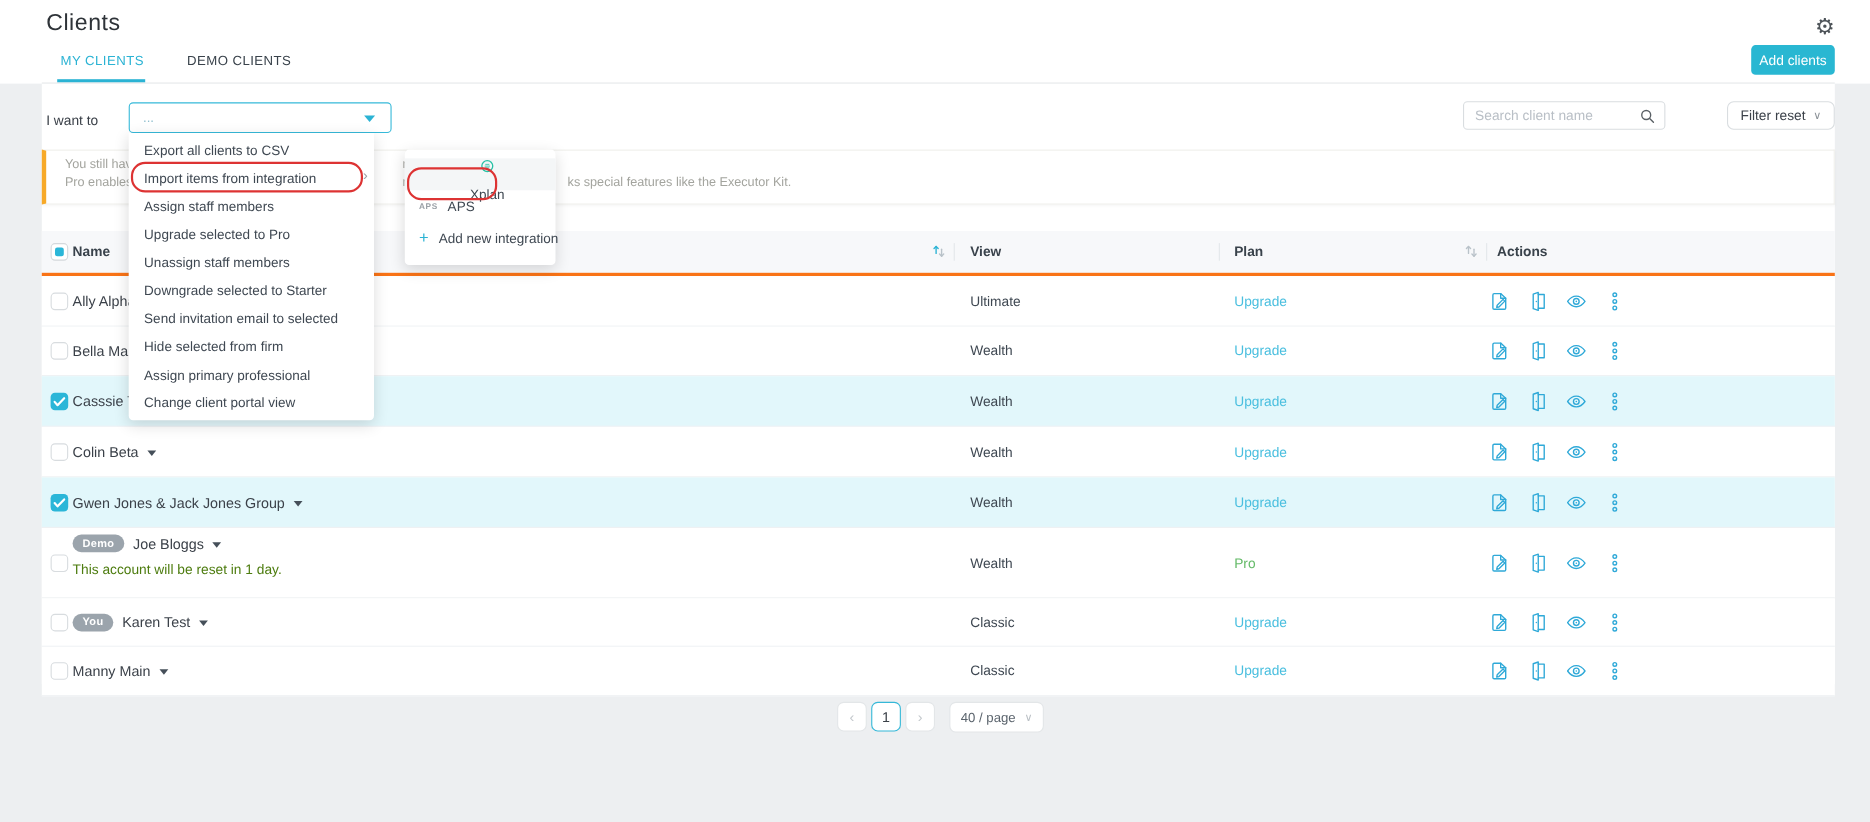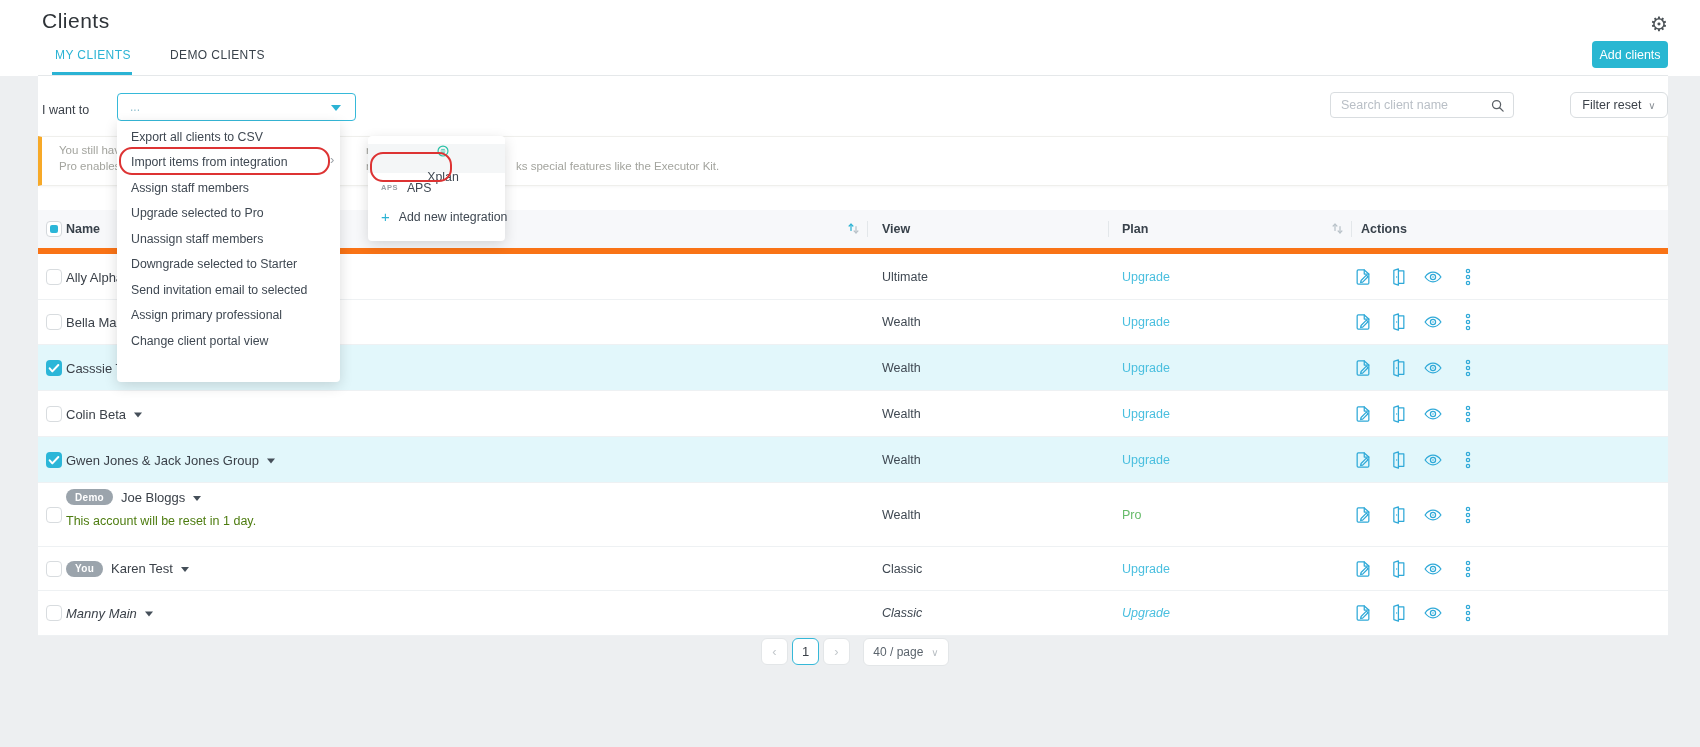--- a/index.html
+++ b/index.html
@@ -21,21 +21,21 @@
   .search{left:1330px;top:92px;width:184px;height:26px;border:1px solid #d9dde0;border-radius:4px;box-sizing:border-box;background:#fff;}
   .search input{position:absolute;left:0;top:0;width:100%;height:100%;border:none;outline:none;background:transparent;padding:0 30px 0 10px;font-size:12.5px;color:#3b4149;font-family:"Liberation Sans",sans-serif;box-sizing:border-box;}
   .search input::placeholder{color:#b9bfc6;}
   .search svg{position:absolute;right:8px;top:5px;}
   .filter{left:1570px;top:92px;width:98px;height:26px;border:1px solid #d9dde0;border-radius:6px;box-sizing:border-box;background:#fff;display:flex;align-items:center;justify-content:center;gap:7px;font-size:12.5px;color:#3b4149;cursor:pointer;}
   .filter .v{color:#8a9096;font-size:10px;}
   .banner{left:38px;top:136px;width:1630px;height:50px;background:#fff;border:1px solid #efefec;border-left:4px solid #f7a928;box-sizing:border-box;box-shadow:0 1px 3px rgba(0,0,0,.04);}
   .banner span{position:absolute;font-size:11.5px;color:#a3a49e;white-space:nowrap;}
   
   .table{left:38px;top:210px;width:1630px;}
-  .thead{position:relative;height:38px;background:#f7f8fa;border-bottom:6px solid #f97316;}
+  .thead{position:relative;height:38px;background:#f7f8fa;border-bottom:3px solid #f97316;}
   .th{position:absolute;top:12px;font-size:12.5px;font-weight:bold;color:#39424b;}
   .vdiv{position:absolute;top:11px;width:1px;height:16px;background:#e3e7ea;}
   .row{position:relative;border-bottom:1px solid #eef1f3;background:#fff;}
   .row.hl{background:#e2f7fb;}
   .cb{position:absolute;left:8px;top:50%;transform:translateY(-50%);width:16px;height:16px;border-radius:4px;box-sizing:border-box;cursor:pointer;}
   .cb.unchecked{border:1px solid #d8dcdf;background:#fff;}
   .cb.checked{background:#2bb6d8;}
   .cb.indeterminate{border:1px solid #d4d8dc;background:#fff;}
   .cb.indeterminate i{position:absolute;left:3px;top:3px;width:8px;height:8px;background:#2bb6d8;border-radius:2px;display:block;}
   .namewrap{position:absolute;left:28px;top:50%;transform:translateY(-50%);display:flex;align-items:center;gap:8px;white-space:nowrap;}
@@ -361,21 +361,21 @@
               <circle cx="12" cy="12" r="3.1"></circle>
               <circle cx="12" cy="12" r="0.9" fill="currentColor" stroke="none"></circle>
             </svg></span>
           <span class="ic"><svg viewBox="0 0 24 24">
               <circle cx="12" cy="4.8" r="2"></circle>
               <circle cx="12" cy="12" r="2"></circle>
               <circle cx="12" cy="19.2" r="2"></circle>
             </svg></span>
         </div>
       </div>
-      <div class="row" style="height: 44px; font-style: italic;">
+      <div class="row" style="height: 44px;">
         <div class="cb unchecked"></div>
         <div class="namewrap">
           <span class="nm">Manny Main</span>
           <span class="caret-dn"></span>
         </div>
         <div class="view-cell">Classic</div>
         <div class="plan-cell plan-link">Upgrade</div>
         <div class="acts">
           <span class="ic"><svg viewBox="0 0 24 24">
               <path d="M13.5 3.5H6.4c-.8 0-1.4.6-1.4 1.4v14.2c0 .8.6 1.4 1.4 1.4h11.2c.8 0 1.4-.6 1.4-1.4V8.5z"></path>
@@ -403,20 +403,21 @@
 </div>
 
 <div class="abs menu" id="menu">
     <div class="menu-item">Export all clients to CSV</div>
     <div class="menu-item">Import items from integration</div>
     <div class="menu-item">Assign staff members</div>
     <div class="menu-item">Upgrade selected to Pro</div>
     <div class="menu-item">Unassign staff members</div>
     <div class="menu-item">Downgrade selected to Starter</div>
     <div class="menu-item">Send invitation email to selected</div>
+    <div class="menu-item">Hide selected from firm</div>
     <div class="menu-item">Assign primary professional</div>
     <div class="menu-item">Change client portal view</div>
   </div>
 <div class="abs sub-arrow">›</div>
 <div class="abs submenu" id="submenu">
     <div class="sub-item hov">
       <span><svg width="14" height="14" viewBox="0 0 24 24" fill="none" stroke="#28c1a5" stroke-width="2" stroke-linecap="round">
           <circle cx="12" cy="12" r="8.5"></circle>
           <path d="M8.5 12h7M9.5 9.3h5M9.5 14.7h5" stroke-width="1.3"></path>
         </svg></span>

